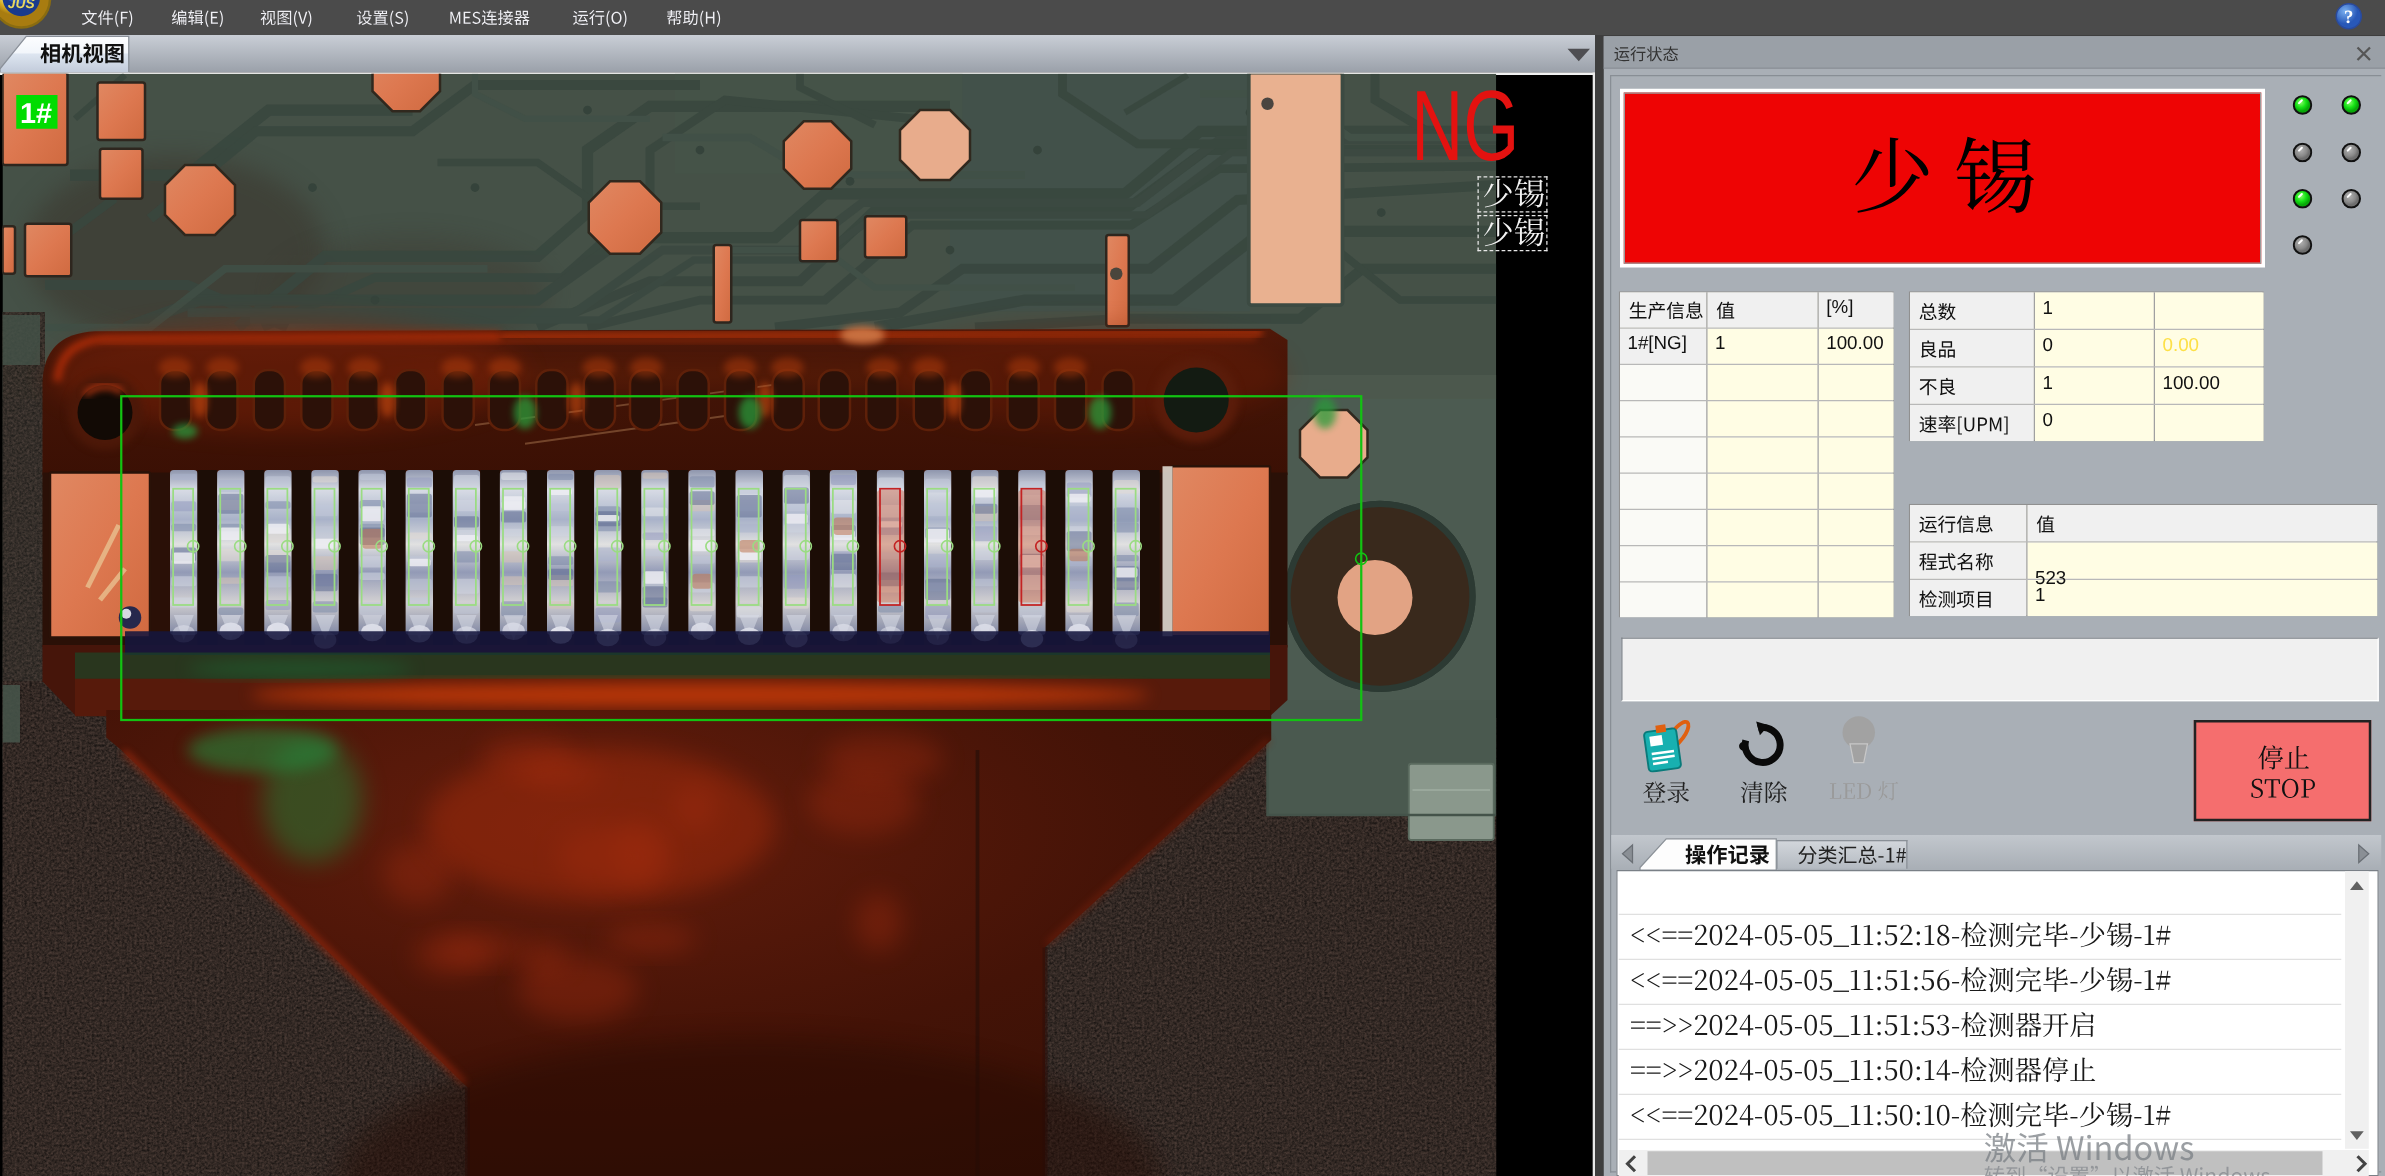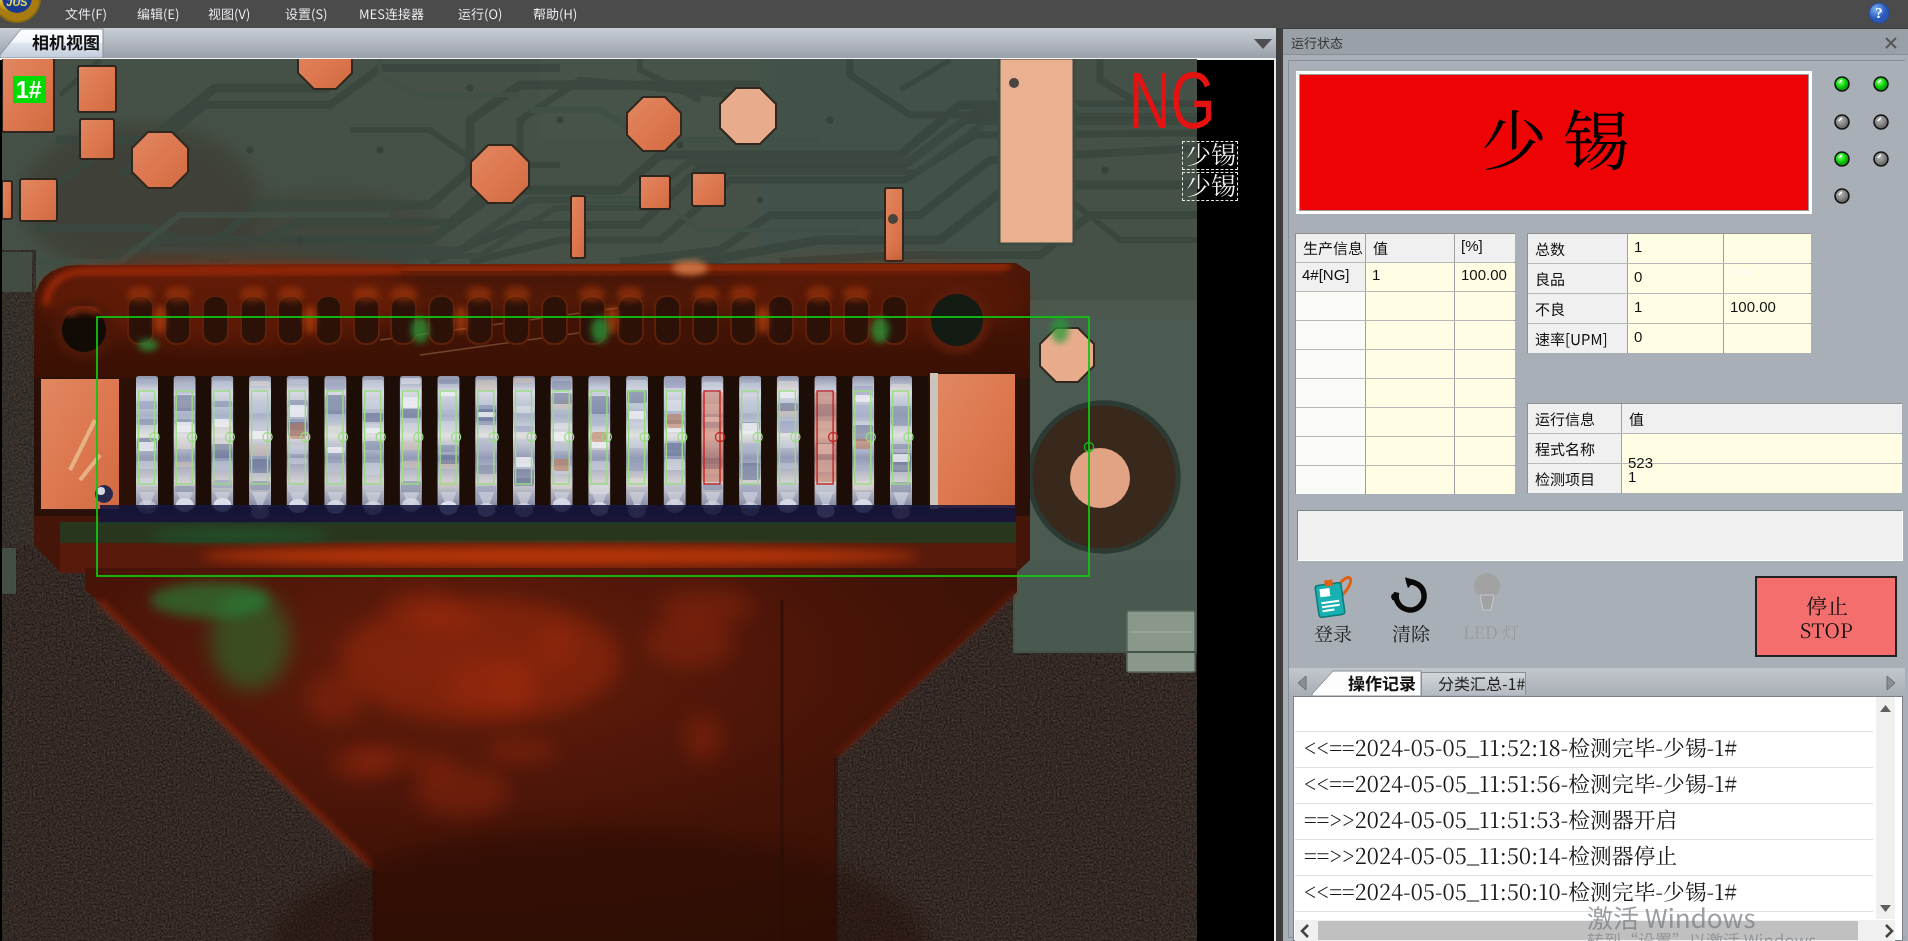--- a/index.html
+++ b/index.html
@@ -935,21 +935,21 @@
     </g>
   </svg>
 <svg class="t" style="left:1372px;top:239px" width="17" height="21" viewBox="0 0 17 21">
     <g fill="#111">
       <g transform="translate(1,15)">
         <use href="#a503c" transform="translate(0.0,0) scale(0.0150,-0.0150)"></use>
       </g>
     </g>
   </svg>
 <div style="position:absolute;left:1461px;top:237px;font-family:'Liberation Sans',sans-serif;font-size:15px;color:#111">[%]</div>
-<div style="position:absolute;left:1302px;top:266px;font-family:'Liberation Sans',sans-serif;font-size:15px;color:#111">4#[NG]</div>
+<div style="position:absolute;left:1302px;top:266px;font-family:'Liberation Sans',sans-serif;font-size:15px;color:#111">1#[NG]</div>
 <div style="position:absolute;left:1372px;top:266px;font-family:'Liberation Sans',sans-serif;font-size:15px;color:#111">1</div>
 <div style="position:absolute;left:1461px;top:266px;font-family:'Liberation Sans',sans-serif;font-size:15px;color:#111">100.00</div>
 <svg style="position:absolute;left:1527px;top:233px" width="284" height="120" viewBox="0 0 284 120">
     <rect x="0.5" y="0.5" width="283" height="119" fill="#fdfdf2" stroke="#909090"></rect>
     <rect x="1" y="1" width="99" height="29" fill="#f0f0f0"></rect>
     <rect x="101" y="1" width="95" height="29" fill="#fffde4"></rect>
     <rect x="197" y="1" width="87" height="29" fill="#fffde4"></rect>
     <rect x="1" y="31" width="99" height="29" fill="#f0f0f0"></rect>
     <rect x="101" y="31" width="95" height="29" fill="#fffde4"></rect>
     <rect x="197" y="31" width="87" height="29" fill="#fffde4"></rect>
@@ -976,21 +976,21 @@
 <div style="position:absolute;left:1634px;top:238px;font-family:'Liberation Sans',sans-serif;font-size:15px;color:#111">1</div>
 <svg class="t" style="left:1534px;top:270px" width="32" height="21" viewBox="0 0 32 21">
     <g fill="#111">
       <g transform="translate(1,15)">
         <use href="#a826f" transform="translate(0.0,0) scale(0.0150,-0.0150)"></use>
         <use href="#a54c1" transform="translate(15.0,0) scale(0.0150,-0.0150)"></use>
       </g>
     </g>
   </svg>
 <div style="position:absolute;left:1634px;top:268px;font-family:'Liberation Sans',sans-serif;font-size:15px;color:#111">0</div>
-<div style="position:absolute;left:1730px;top:268px;font-family:'Liberation Sans',sans-serif;font-size:10px;color:#ffffff">0.00</div>
+<div style="position:absolute;left:1730px;top:268px;font-family:'Liberation Sans',sans-serif;font-size:15px;color:#fde047">0.00</div>
 <svg class="t" style="left:1534px;top:300px" width="32" height="21" viewBox="0 0 32 21">
     <g fill="#111">
       <g transform="translate(1,15)">
         <use href="#a4e0d" transform="translate(0.0,0) scale(0.0150,-0.0150)"></use>
         <use href="#a826f" transform="translate(15.0,0) scale(0.0150,-0.0150)"></use>
       </g>
     </g>
   </svg>
 <div style="position:absolute;left:1634px;top:298px;font-family:'Liberation Sans',sans-serif;font-size:15px;color:#111">1</div>
 <div style="position:absolute;left:1730px;top:298px;font-family:'Liberation Sans',sans-serif;font-size:15px;color:#111">100.00</div>

